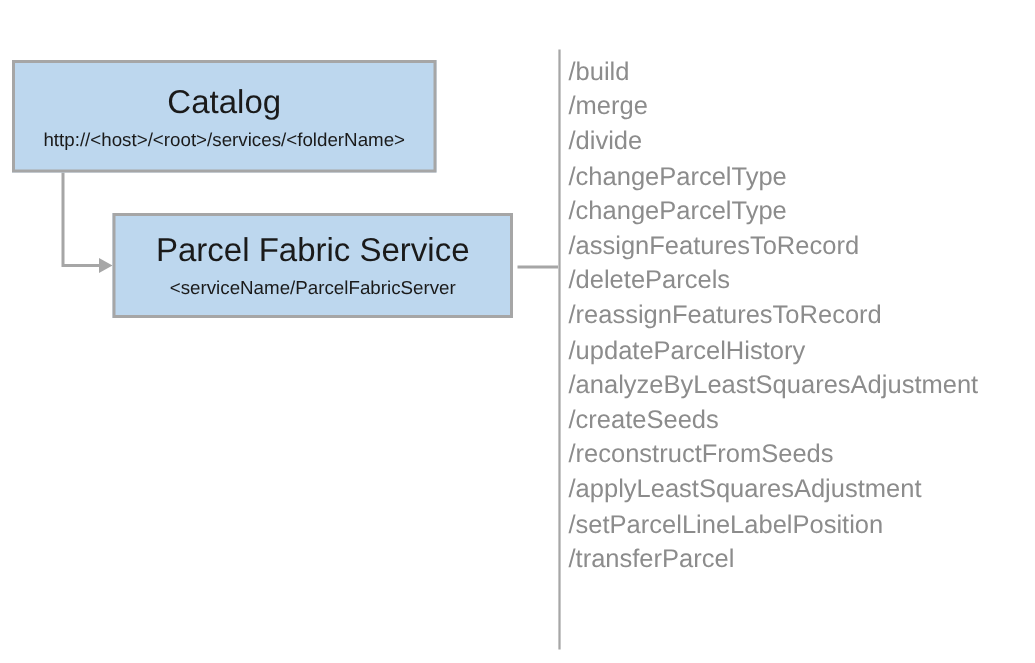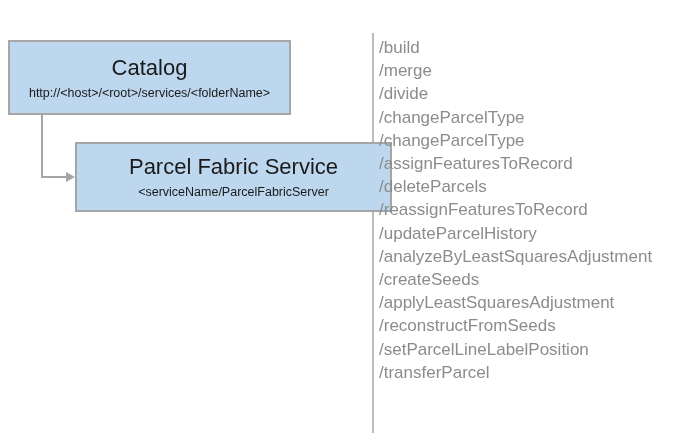--- a/index.html
+++ b/index.html
@@ -50,21 +50,21 @@
     align-items: center;
     justify-content: center;
     z-index: 2;
   }
   .catalog-box {
     left: 8px; top: 40px;
     width: 283px; height: 75px;
   }
   .service-box {
     left: 75px; top: 142px;
-    width: 317px; height: 70px;
+    width: 267px; height: 70px;
   }
   .node-title {
     font-size: 22px;
     line-height: 26px;
     color: var(--title-text);
     white-space: nowrap;
   }
   .node-subtitle {
     font-size: 12.5px;
     line-height: 16px;
@@ -114,19 +114,19 @@
       <div class="endpoint-item">/merge</div>
       <div class="endpoint-item">/divide</div>
       <div class="endpoint-item">/changeParcelType</div>
       <div class="endpoint-item">/changeParcelType</div>
       <div class="endpoint-item">/assignFeaturesToRecord</div>
       <div class="endpoint-item">/deleteParcels</div>
       <div class="endpoint-item">/reassignFeaturesToRecord</div>
       <div class="endpoint-item">/updateParcelHistory</div>
       <div class="endpoint-item">/analyzeByLeastSquaresAdjustment</div>
       <div class="endpoint-item">/createSeeds</div>
+      <div class="endpoint-item">/reconstructFromSeeds</div>
       <div class="endpoint-item">/applyLeastSquaresAdjustment</div>
-      <div class="endpoint-item">/reconstructFromSeeds</div>
       <div class="endpoint-item">/setParcelLineLabelPosition</div>
       <div class="endpoint-item">/transferParcel</div>
     </div>
 
 </div>
 
 </body></html>

